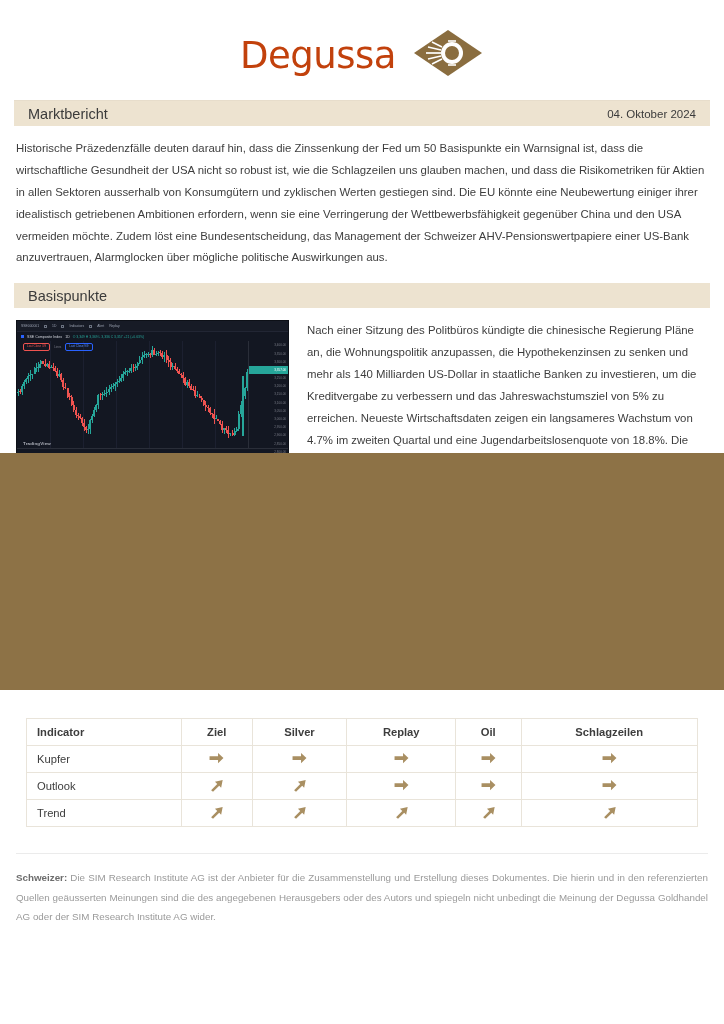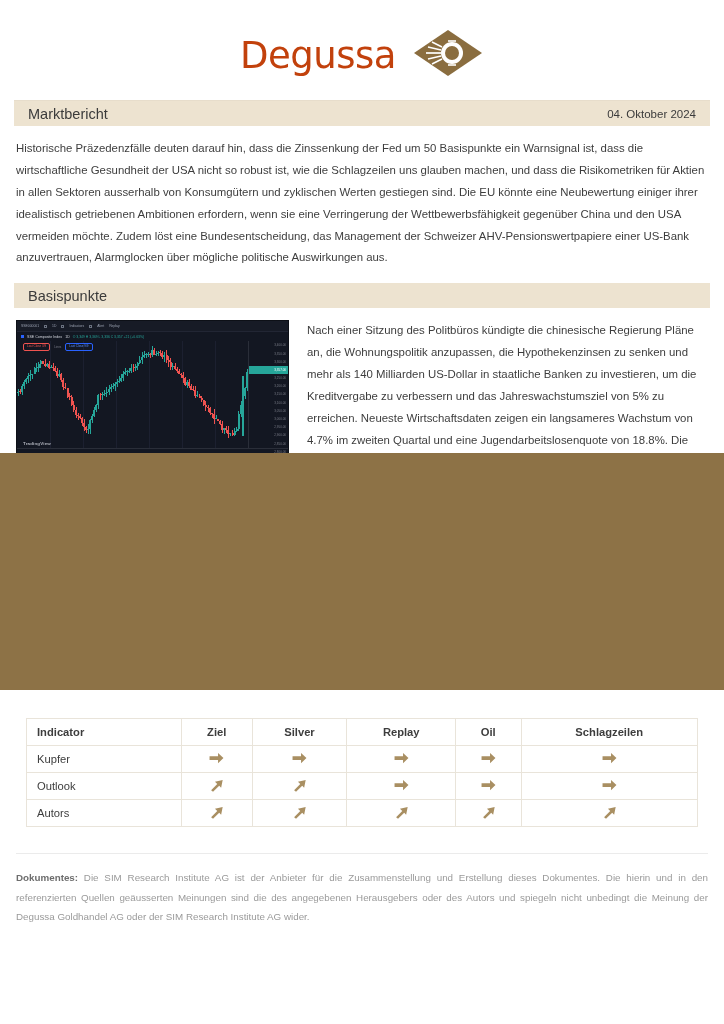--- a/index.html
+++ b/index.html
@@ -894,21 +894,21 @@
                     <path d="M2,8 L13,8 L13,4 L20,10.5 L13,17 L13,13 L2,13 Z" fill="#a98f62"></path>
                   </svg></span></td>
               <td><span class="arrow"><svg width="17" height="17" viewBox="0 0 22 22">
                     <path d="M2,8 L13,8 L13,4 L20,10.5 L13,17 L13,13 L2,13 Z" fill="#a98f62"></path>
                   </svg></span></td>
               <td><span class="arrow"><svg width="17" height="17" viewBox="0 0 22 22">
                     <path d="M2,8 L13,8 L13,4 L20,10.5 L13,17 L13,13 L2,13 Z" fill="#a98f62"></path>
                   </svg></span></td>
             </tr>
             <tr>
-              <td class="lead">Autors</td>
+              <td class="lead">Trend</td>
               <td><span class="arrow"><svg width="17" height="17" viewBox="0 0 22 22">
                     <path d="M4,17 L12,9 L9,6 L19,4 L17,14 L14.5,11.2 L6.5,19.2 Z" fill="#a98f62"></path>
                   </svg></span></td>
               <td><span class="arrow"><svg width="17" height="17" viewBox="0 0 22 22">
                     <path d="M4,17 L12,9 L9,6 L19,4 L17,14 L14.5,11.2 L6.5,19.2 Z" fill="#a98f62"></path>
                   </svg></span></td>
               <td><span class="arrow"><svg width="17" height="17" viewBox="0 0 22 22">
                     <path d="M4,17 L12,9 L9,6 L19,4 L17,14 L14.5,11.2 L6.5,19.2 Z" fill="#a98f62"></path>
                   </svg></span></td>
               <td><span class="arrow"><svg width="17" height="17" viewBox="0 0 22 22">
@@ -919,18 +919,18 @@
                   </svg></span></td>
             </tr>
           </tbody>
       </table>
     </div>
 
     <div class="foot-rule"></div>
 
     <div class="footer">
       <div class="foot-right">
-        <b>Dokumentes:</b><span> Die SIM Research Institute AG ist der Anbieter für die Zusammenstellung und Erstellung dieses Dokumentes. Die hierin und in den referenzierten Quellen geäusserten Meinungen sind die des angegebenen Herausgebers oder des Autors und spiegeln nicht unbedingt die Meinung der Degussa Goldhandel AG oder der SIM Research Institute AG wider.</span>
+        <b>Schweizer:</b><span> Die SIM Research Institute AG ist der Anbieter für die Zusammenstellung und Erstellung dieses Dokumentes. Die hierin und in den referenzierten Quellen geäusserten Meinungen sind die des angegebenen Herausgebers oder des Autors und spiegeln nicht unbedingt die Meinung der Degussa Goldhandel AG oder der SIM Research Institute AG wider.</span>
       </div>
     </div>
   </div>
 
 </div>
 
 </body></html>

